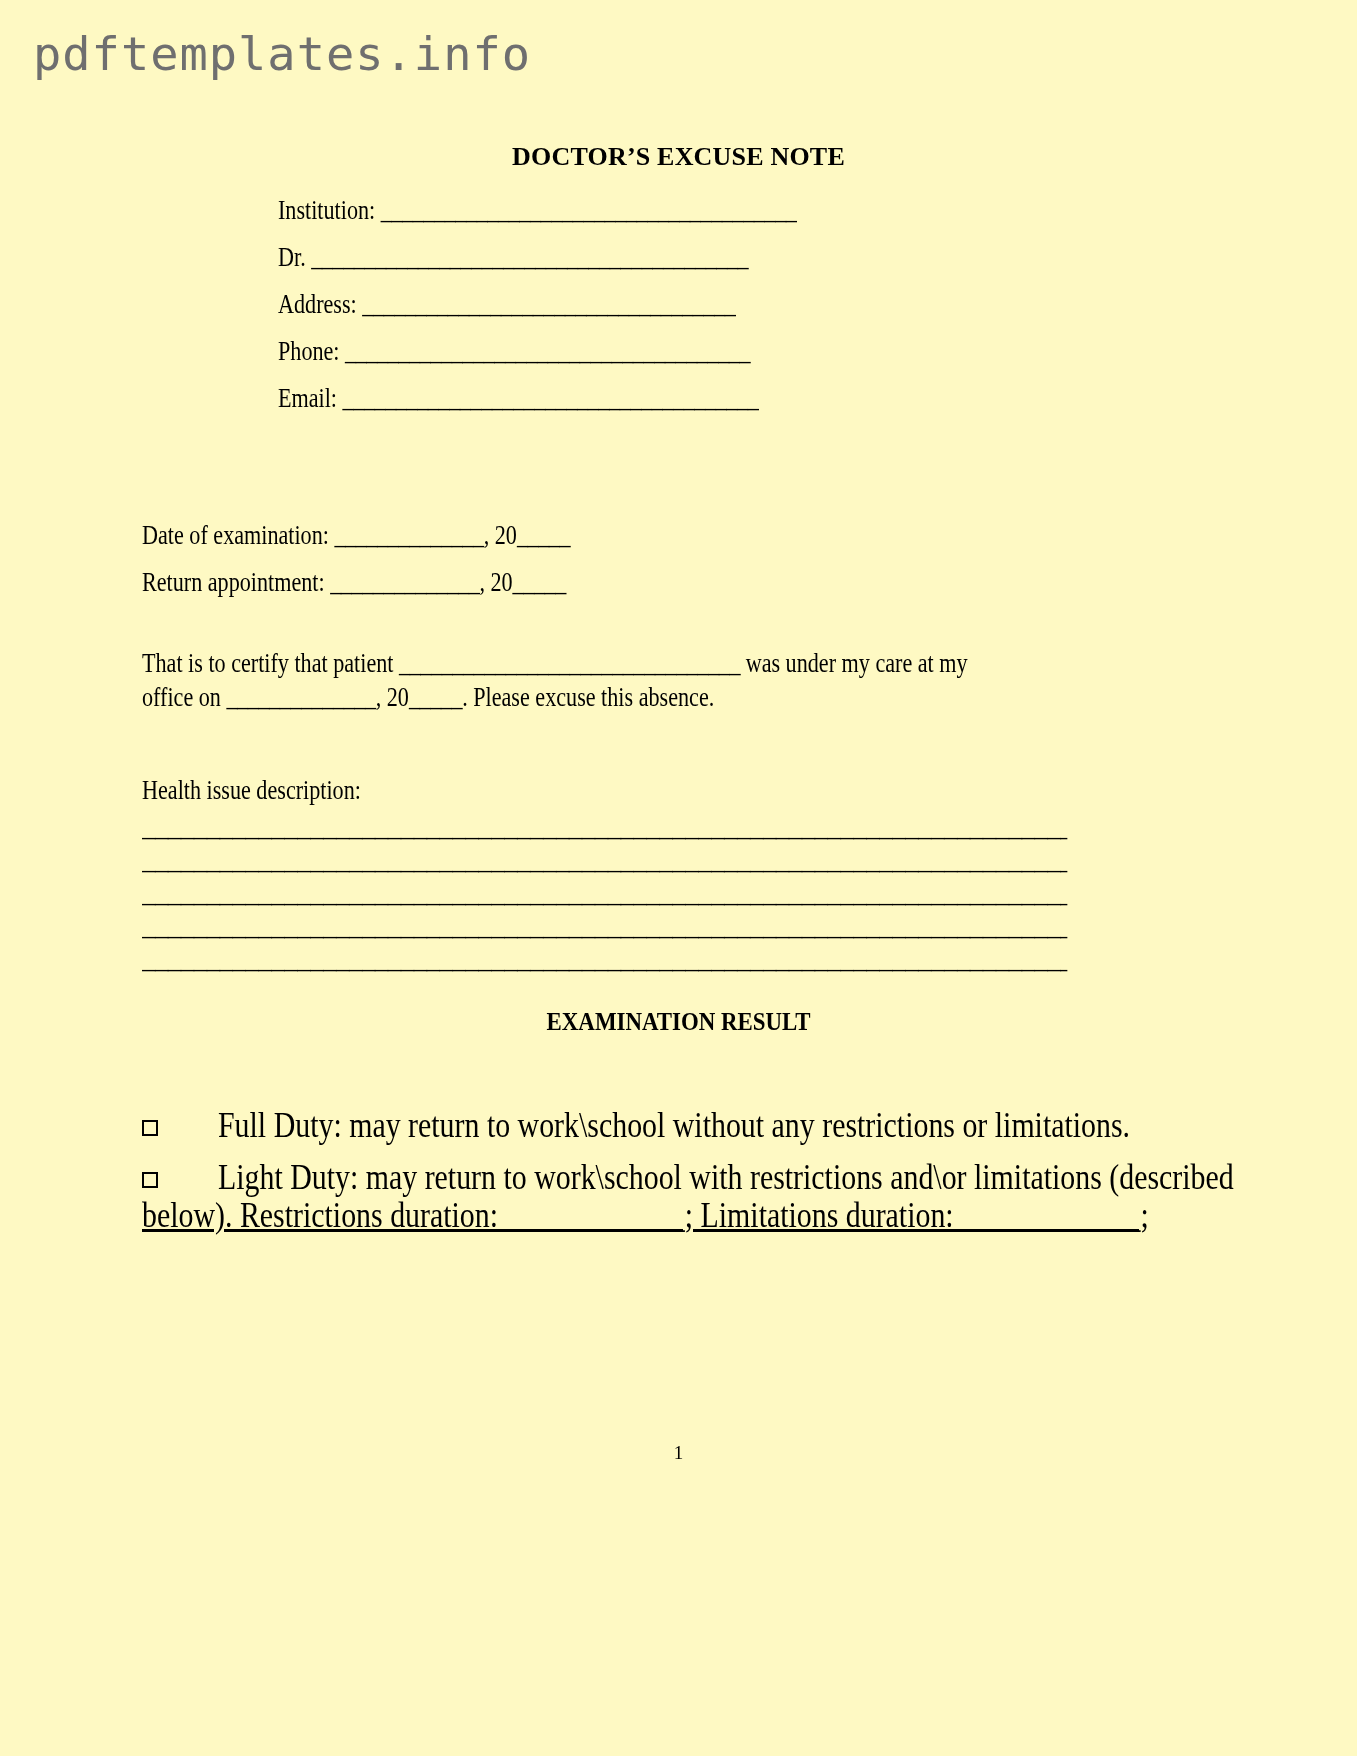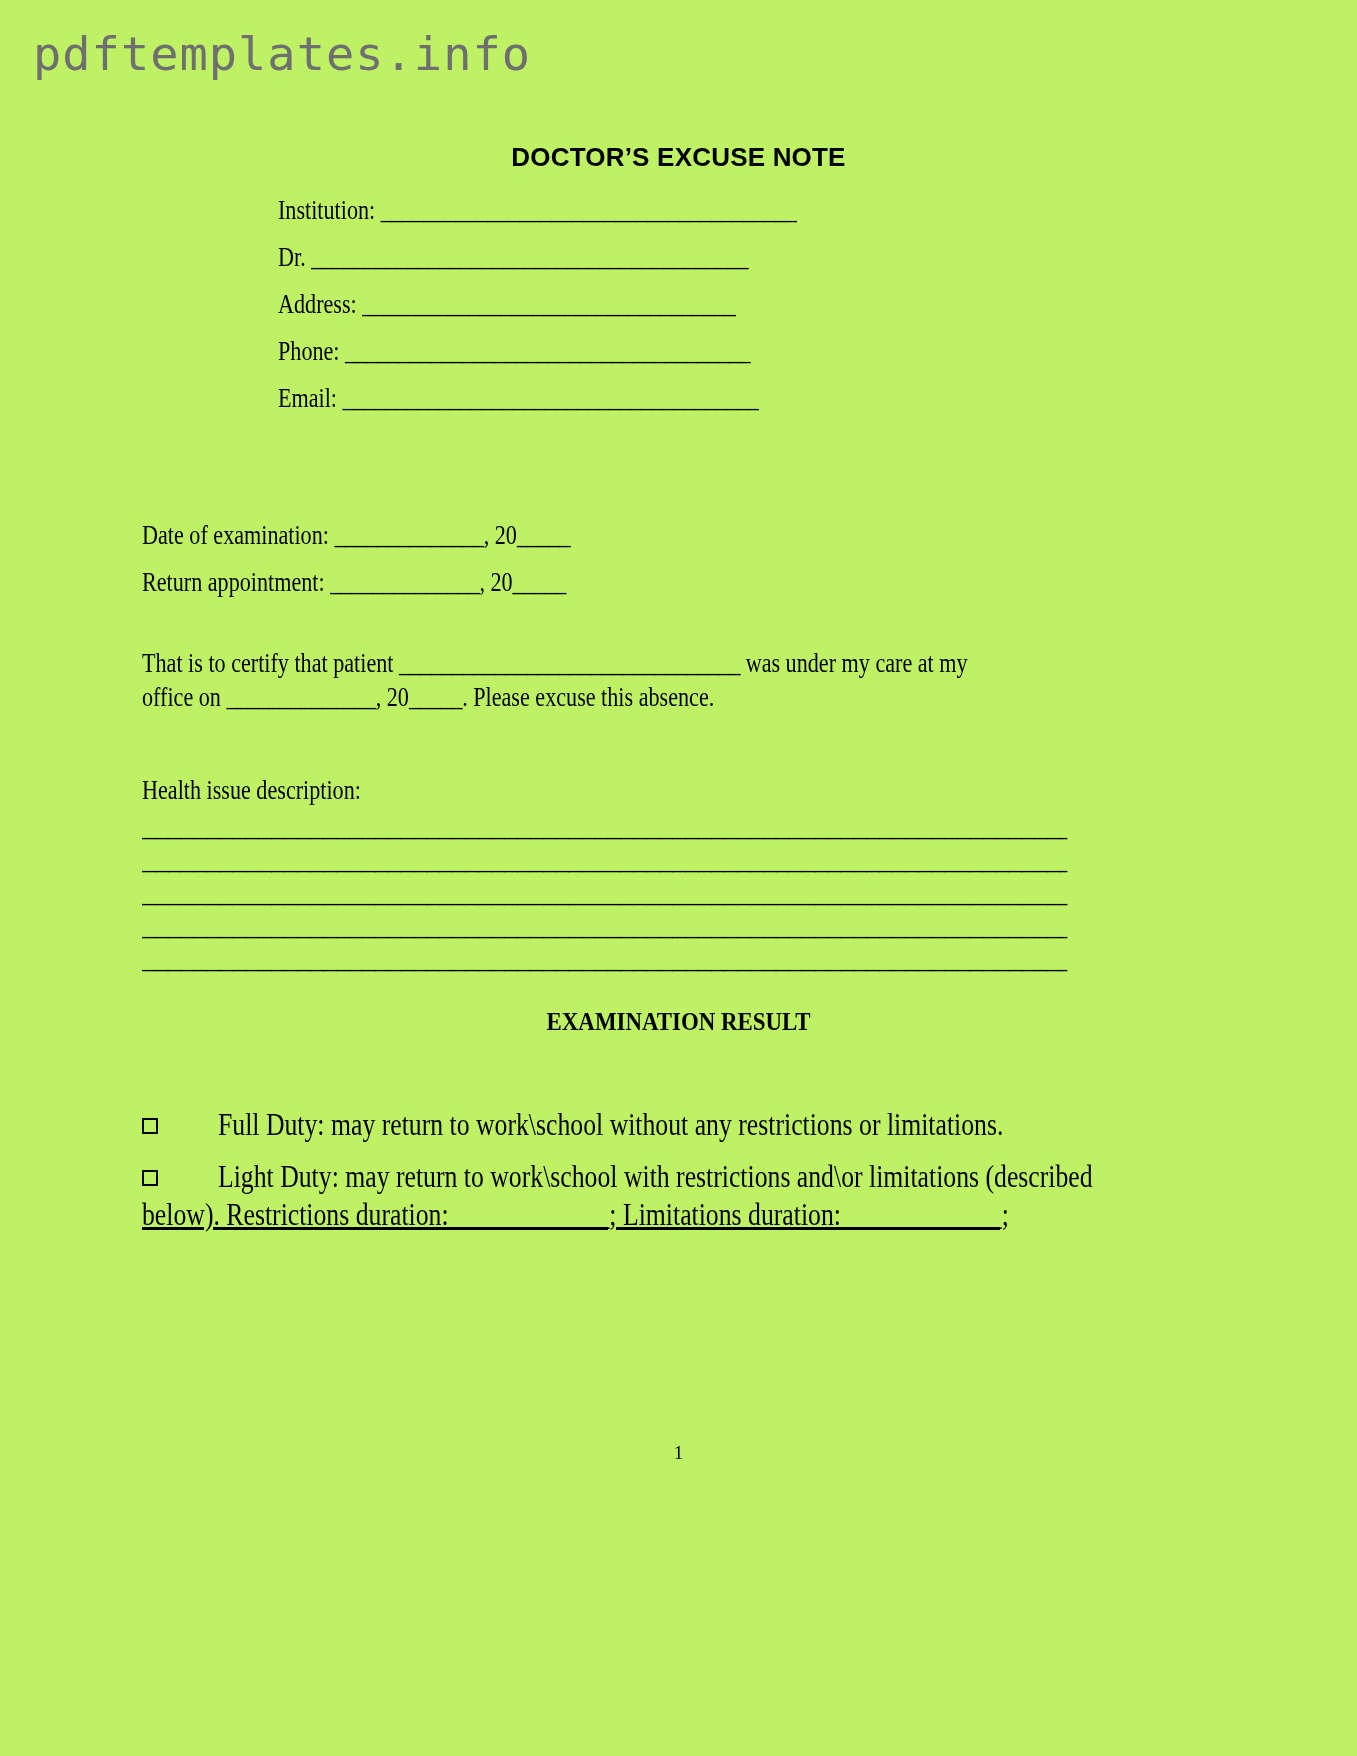--- a/index.html
+++ b/index.html
@@ -12,21 +12,21 @@
     height: 1756px;
     position: relative;
     font-family: "Liberation Serif", "DejaVu Serif", serif;
     color: #000000;
     overflow: hidden;
   }
 
   .page {
     position: absolute;
     inset: 0;
-    background: #bef264;
+    background: #fef9c3;
   }
 
   
   .watermark {
     position: absolute;
     left: 33px;
     top: 30px;
     font-family: "DejaVu Sans Mono", "Liberation Mono", monospace;
     font-size: 47px;
     letter-spacing: 1px;
@@ -38,21 +38,21 @@
   
   .doc-title {
     position: absolute;
     left: 0;
     right: 0;
     top: 142px;
     text-align: center;
     font-size: 26px;
     font-weight: bold;
     letter-spacing: 0.2px;
-    font-family: Liberation Sans, sans-serif;
+    font-family: Liberation Serif, serif;
   }
 
   .section-title {
     position: absolute;
     left: 0;
     right: 0;
     top: 1007px;
     text-align: center;
     font-size: 26px;
     font-weight: bold;
@@ -98,21 +98,21 @@
     overflow: hidden;
     transform: scaleX(0.995);
     transform-origin: left top;
   }
 
   
   .check-item {
     position: absolute;
     left: 142px;
     width: 940px;
-    font-size: 31px;
+    font-size: 36px;
     line-height: 40px;
   }
   .check-item .row1 {
     display: block;
     white-space: nowrap;
   }
   .cb {
     display: inline-block;
     width: 16px;
     height: 16px;

